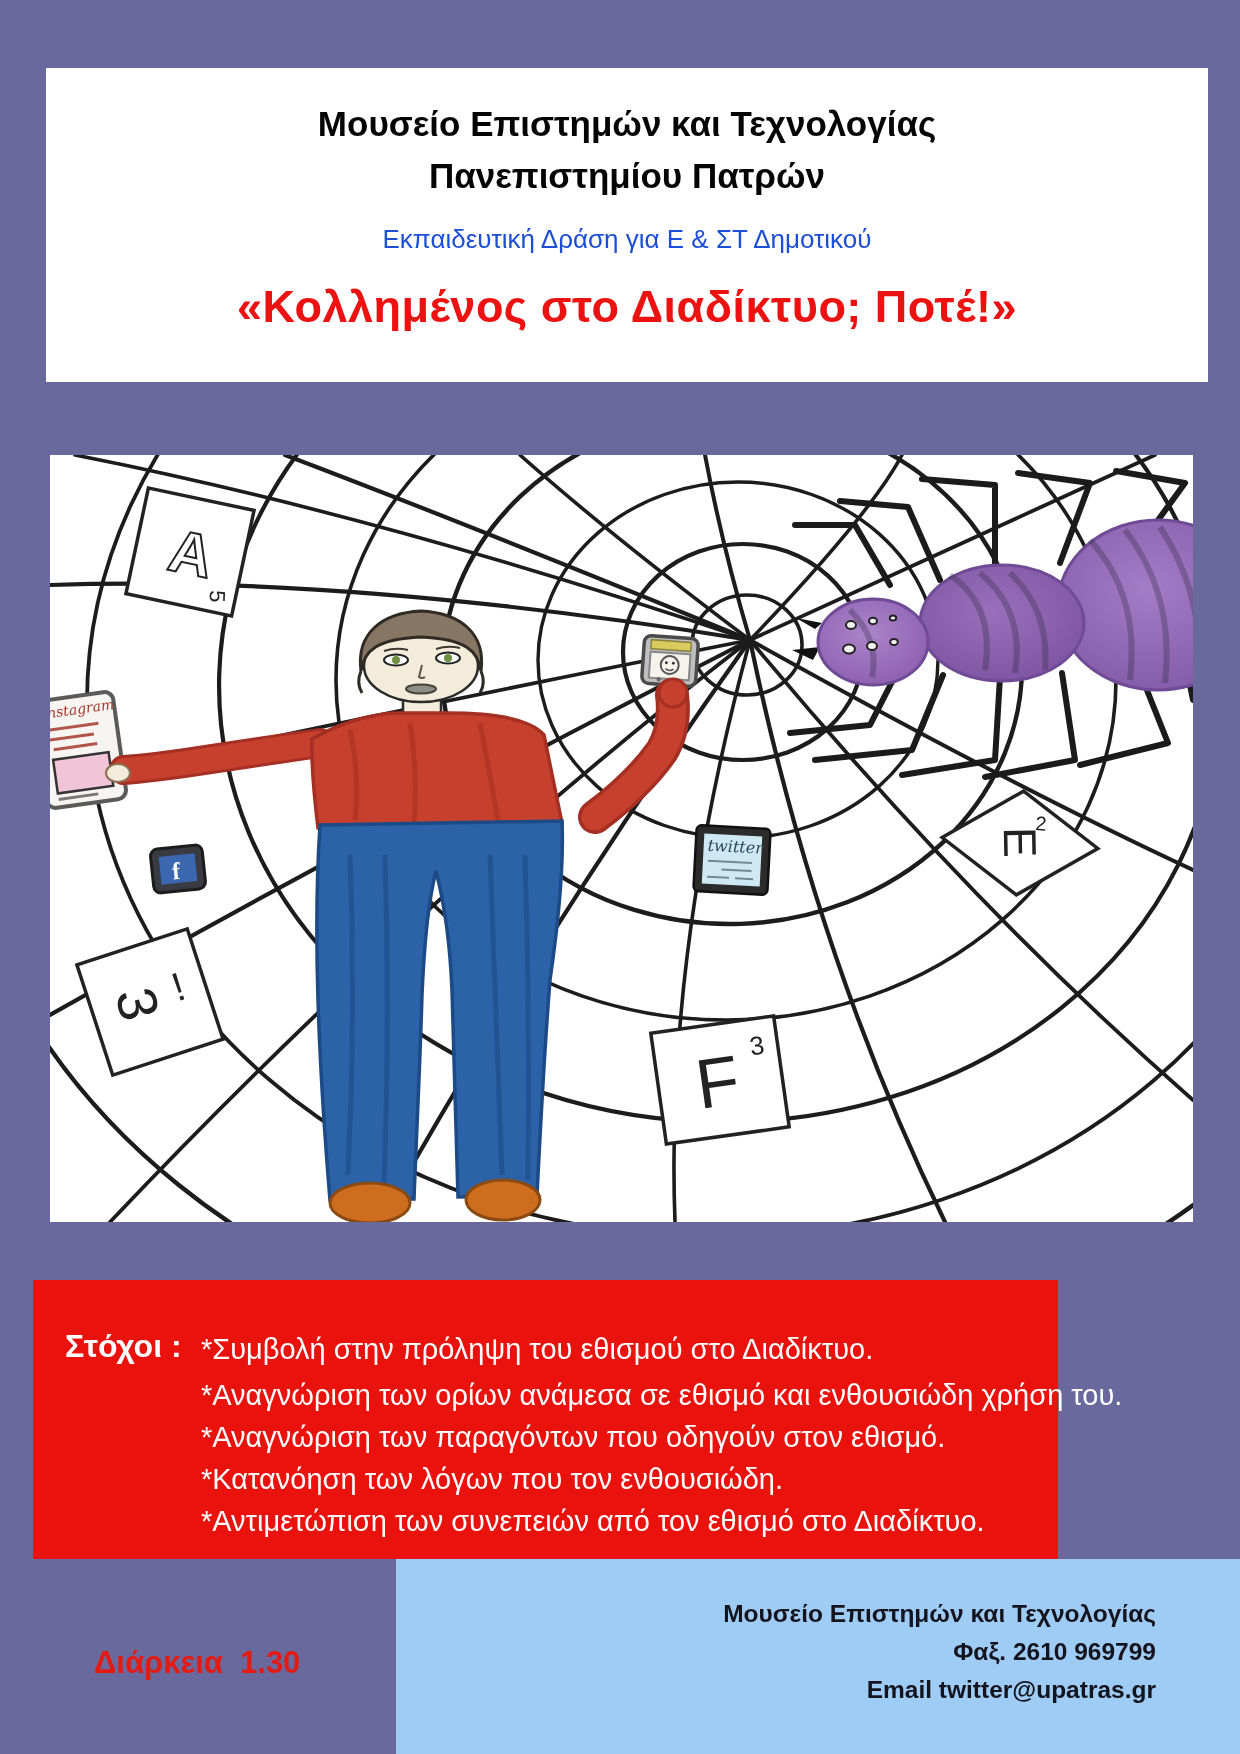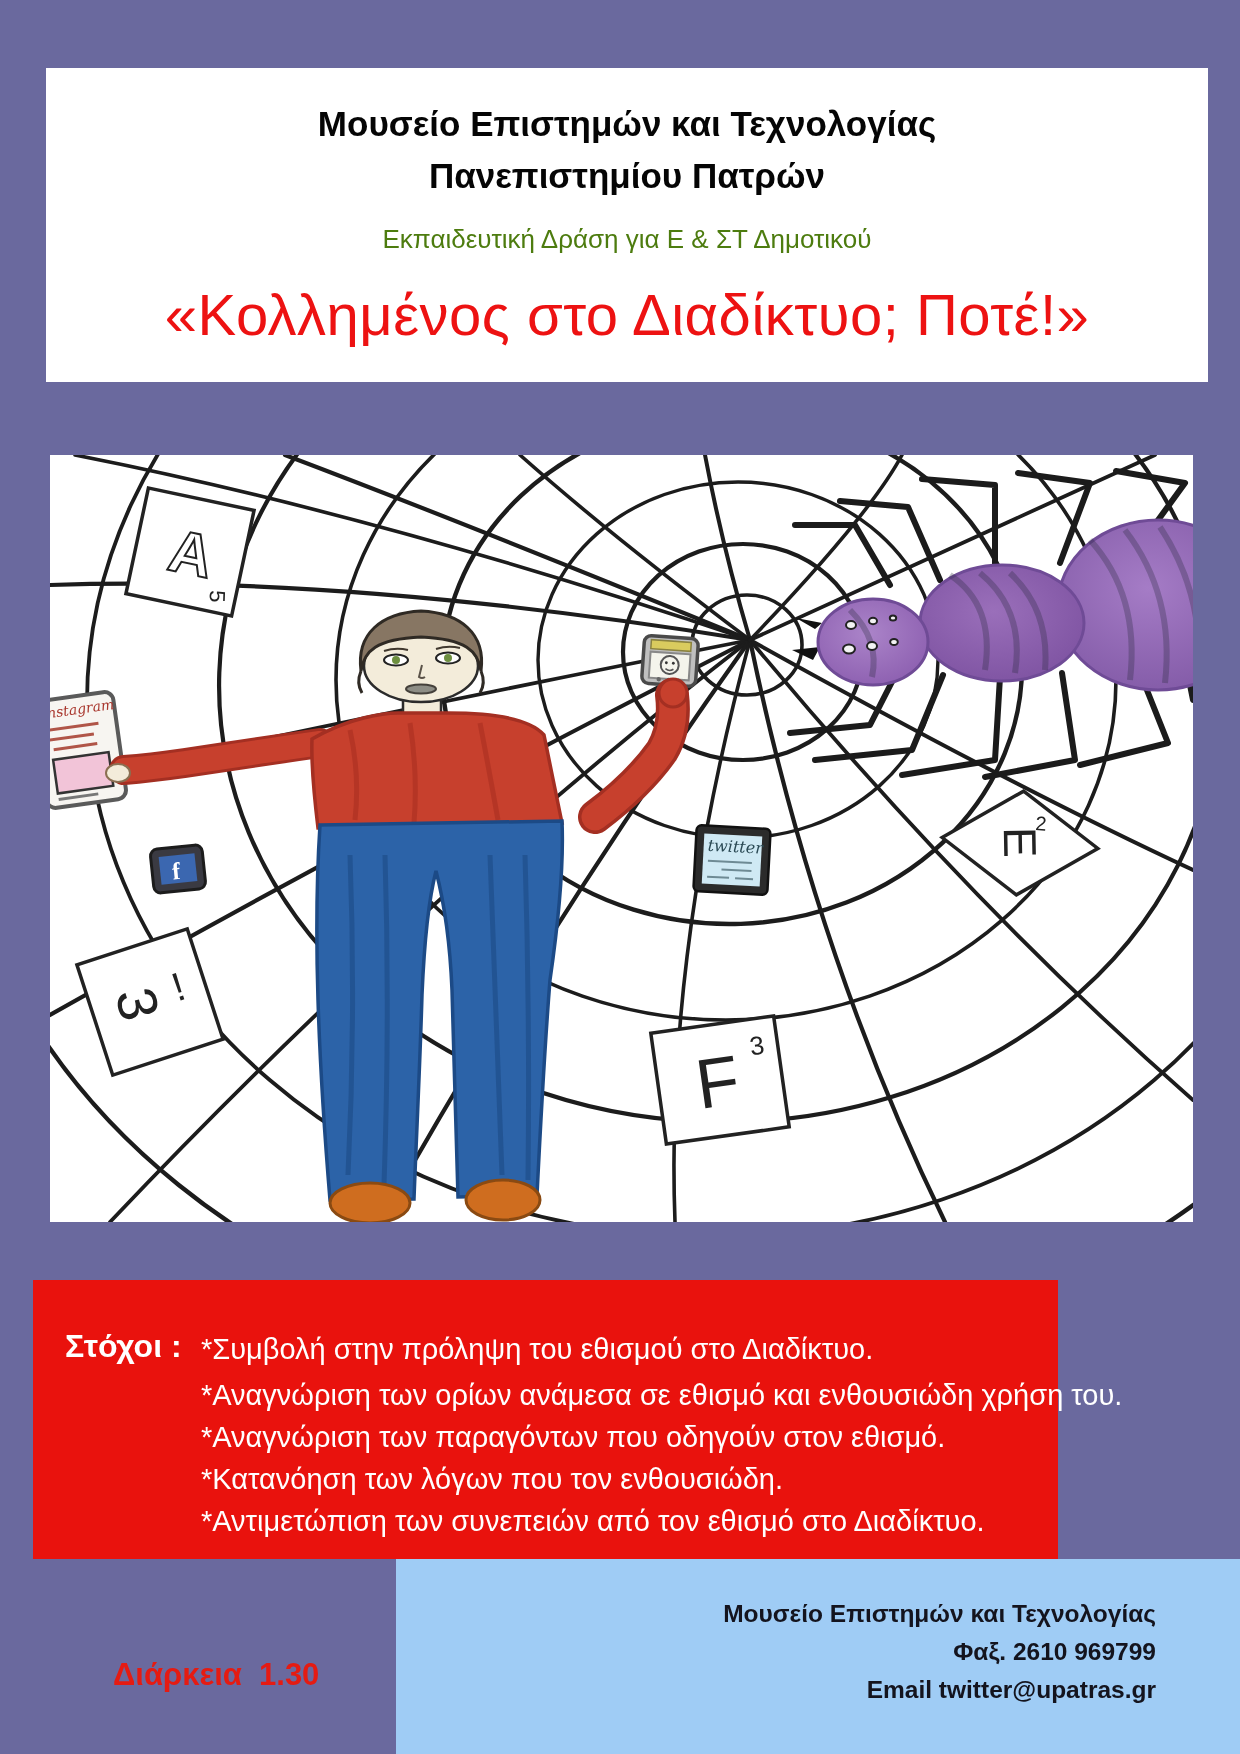--- a/index.html
+++ b/index.html
@@ -9,22 +9,22 @@
     font-family:"Liberation Sans",sans-serif;
   }
   .abs{position:absolute;}
   
   .header-box{
     left:46px;top:68px;width:1162px;height:314px;background:#ffffff;
     text-align:center;
   }
   .title-line{font-weight:bold;color:#050505;font-size:35px;line-height:52px;}
   .title-line.first{margin-top:30px;}
-  .subtitle{color:#4d7c0f;font-size:26px;margin-top:22px;}
-  .slogan{color:#ed1212;font-weight:normal;font-size:58px;margin-top:26px;letter-spacing:0.5px;}
+  .subtitle{color:#1d4ed8;font-size:26px;margin-top:22px;}
+  .slogan{color:#ed1212;font-weight:bold;font-size:45px;margin-top:26px;letter-spacing:0.5px;}
   
   .drawing-box{left:50px;top:455px;width:1143px;height:767px;background:#ffffff;}
   .drawing-box svg{display:block;}
   
   .objectives-box{
     left:33px;top:1280px;width:1025px;height:279px;background:#e9120d;
     color:#ffffff;
   }
   .objectives-label{
     position:absolute;left:32px;top:48px;
@@ -36,23 +36,22 @@
   }
   .objectives-items .obj-item{white-space:nowrap;}
   .objectives-items .obj-item.first{margin-bottom:4px;}
   
   .contact-box{
     left:396px;top:1559px;width:844px;height:195px;background:#9fccf5;
     color:#14141e;font-weight:bold;font-size:24.5px;line-height:38px;
     text-align:right;box-sizing:border-box;padding:36px 84px 0 0;
   }
   .duration{
-    left:113px;top:1645px;color:#e51b12;font-weight:bold;font-size:31px;
+    left:94px;top:1645px;color:#e51b12;font-weight:bold;font-size:31px;
     white-space:pre;
-    margin-top:12px;
   }
 </style>
 </head>
 <body>
 
 <div class="abs header-box">
   <div class="title-line first">Μουσείο Επιστημών και Τεχνολογίας</div>
   <div class="title-line">Πανεπιστημίου Πατρών</div>
   <div class="subtitle">Εκπαιδευτική Δράση για Ε &amp; ΣΤ Δημοτικού</div>
   <div class="slogan">«Κολλημένος στο Διαδίκτυο; Ποτέ!»</div>

